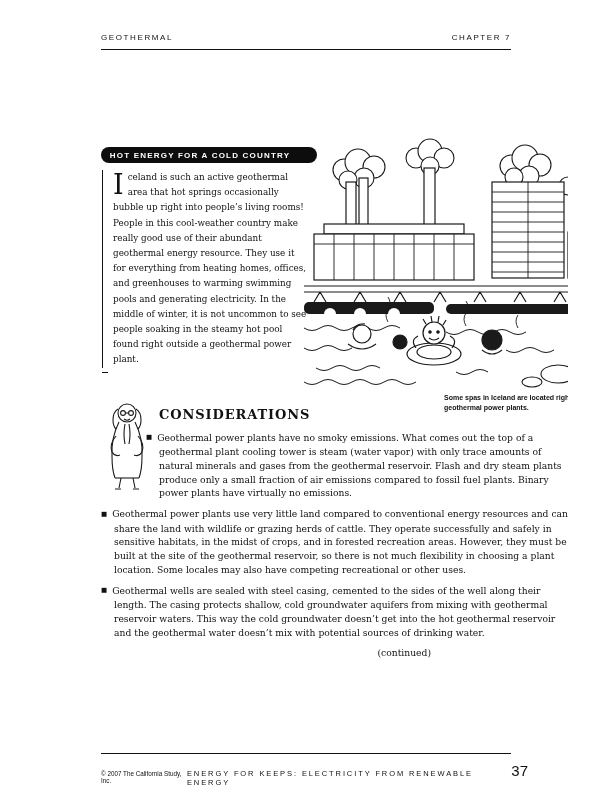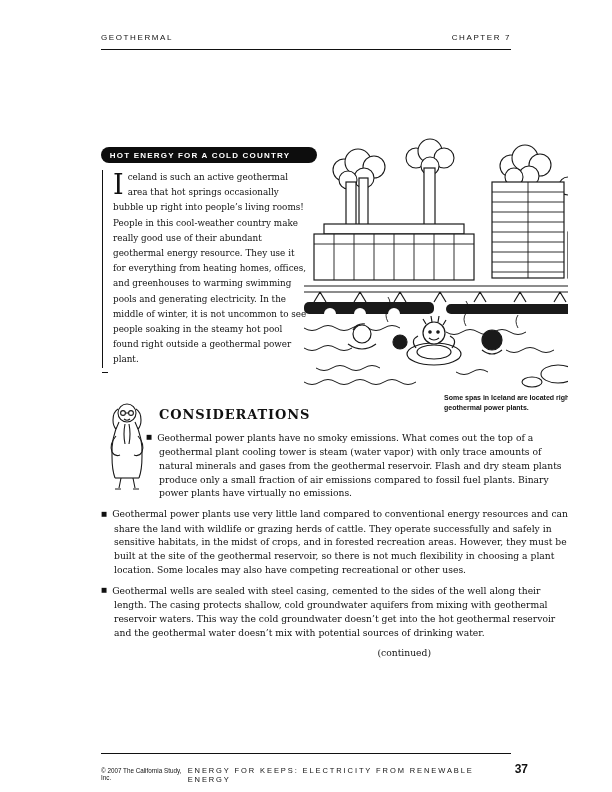--- a/index.html
+++ b/index.html
@@ -54,21 +54,21 @@
   .continued { width:330px; text-align:right; margin-top:1px; }
 
   
   .footer-rule { position:absolute; left:57px; right:57px; top:753px; border-top:1px solid #111; }
   .footer {
     position:absolute; left:57px; right:40px; top:762px;
     display:flex; align-items:baseline; font-family:"Liberation Sans", sans-serif;
   }
   .footer-copy { font-size:6.3px; }
   .footer-title { margin-left:auto; font-size:7.5px; letter-spacing:1.9px; }
-  .footer-page { font-size:12px; font-weight:bold; margin-left:14px; }
+  .footer-page { font-size:15px; font-weight:normal; margin-left:14px; }
 
   svg { display:block; width:100%; height:100%; }
 </style>
 </head>
 <body>
 
 <div class="page">
 
   <div class="runhead">
     <span>GEOTHERMAL</span>

